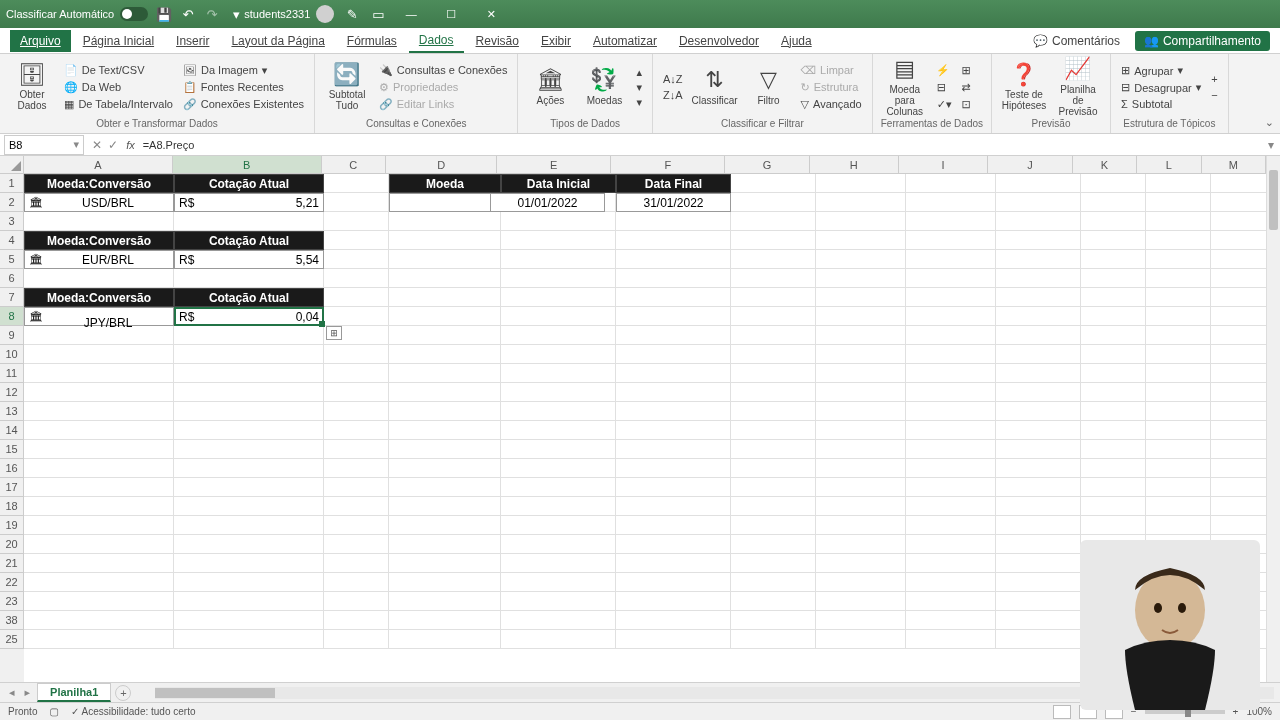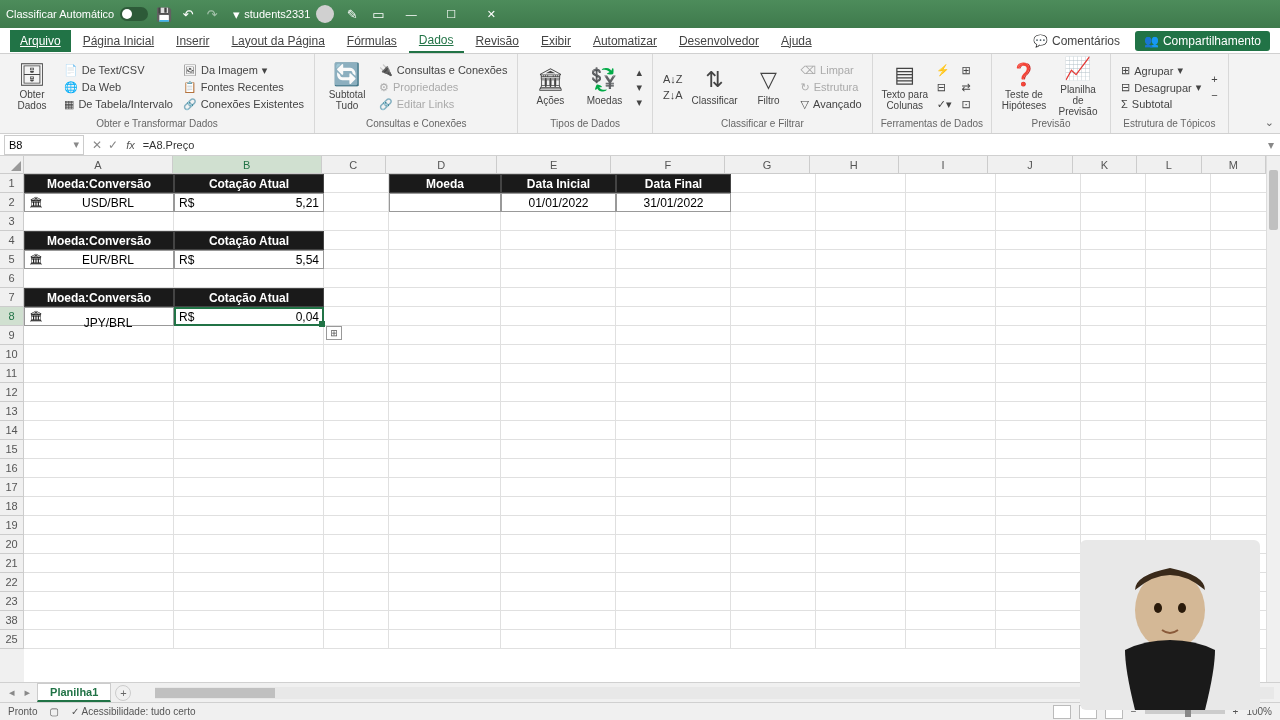--- a/index.html
+++ b/index.html
@@ -253,21 +253,21 @@
             <span>Avançado</span>
           </div>
       </div>
     </div>
     <div class="rgroup-label">Classificar e Filtrar</div>
   </div>
   <div class="rgroup">
     <div class="rgroup-body">
       <div class="big-btn">
           <span class="ico">▤</span>
-          <span style="white-space:pre-line">Texto para
+          <span style="white-space:pre-line">Moeda para
 Colunas</span>
         </div>
       <div class="vstack">
         <div class="small-btn">⚡</div>
         <div class="small-btn">⊟</div>
         <div class="small-btn">✓▾</div>
       </div>
       <div class="vstack">
         <div class="small-btn">⊞</div>
         <div class="small-btn">⇄</div>
@@ -710,21 +710,21 @@
       </div>
       <div class="cell data" style="left: 0px; top: 76px; width: 150px; height: 19px;">
         <span class="bank-icon">🏛</span>
         <span style="flex: 1 1 0%; text-align: center;">EUR/BRL</span>
       </div>
       <div class="cell data" style="left: 0px; top: 133px; width: 150px; height: 19px;">
         <span class="bank-icon">🏛</span>
         <span style="flex: 1 1 0%; text-align: center; margin-top: 12px;">JPY/BRL</span>
       </div>
       <div class="cell data" style="left: 365px; top: 19px; width: 112px; height: 19px;"></div>
-      <div class="cell data center" style="left: 477px; top: 19px; width: 115px; height: 19px;">01/01/2022</div>
+      <div class="cell data center" style="left: 466px; top: 19px; width: 115px; height: 19px;">01/01/2022</div>
       <div class="cell data center" style="left: 592px; top: 19px; width: 115px; height: 19px;">31/01/2022</div>
       <div class="cell data currency" style="left: 150px; top: 19px; width: 150px; height: 19px;">
         <span>R$</span>
         <span>5,21</span>
       </div>
       <div class="cell data currency" style="left: 150px; top: 76px; width: 150px; height: 19px;">
         <span>R$</span>
         <span>5,54</span>
       </div>
       <div class="cell data currency" style="left: 150px; top: 133px; width: 150px; height: 19px;">

